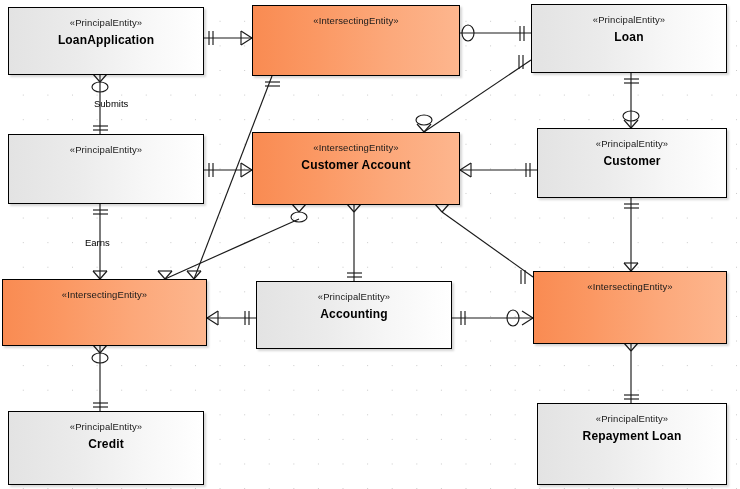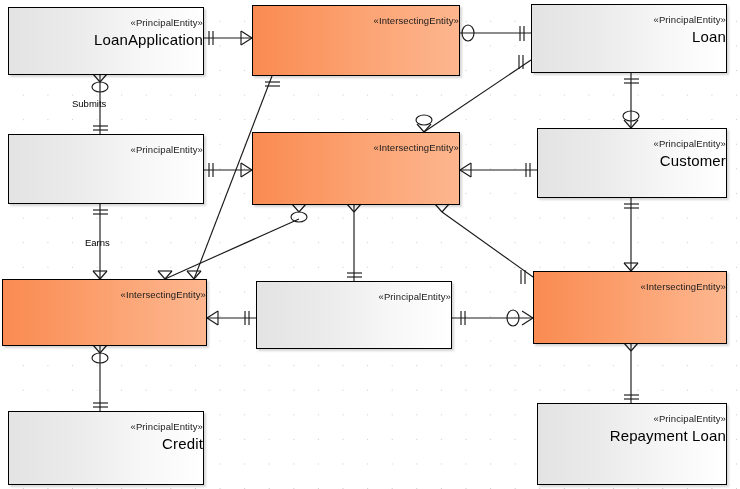--- a/index.html
+++ b/index.html
@@ -17,41 +17,41 @@
     background-image:radial-gradient(circle, #c9c9c9 0.6px, transparent 0.7px);
     background-size:24.6px 24.6px;
     background-position:11px 9px;
   }
   #wires{position:absolute;left:0;top:0;width:740px;height:489px;}
   .node{
     position:absolute;
     box-sizing:border-box;
     border:1.2px solid #000;
     box-shadow:2px 2px 2px rgba(0,0,0,0.16);
-    text-align:right;
+    text-align:center;
     padding-top:9px;
     z-index:5;
   }
   .node.principal{
     background:linear-gradient(to right,#e3e3e3 0%,#ebebeb 35%,#f7f7f7 70%,#ffffff 100%);
   }
   .node.intersecting{
     background:linear-gradient(to right,#f98b52 0%,#fb9863 30%,#fca87a 65%,#fdb68e 100%);
   }
   .stereo{
     display:block;
     font-size:9.5px;
     color:#1a1a1a;
     line-height:12px;
     letter-spacing:0.1px;
   }
   .nodename{
     display:block;
-    font-size:15px;
-    font-weight:normal;
+    font-size:12px;
+    font-weight:bold;
     color:#000;
     line-height:14px;
     margin-top:4px;
     letter-spacing:0.15px;
   }
   .edgelabel{
     position:absolute;
     font-size:9.5px;
     color:#000;
     white-space:nowrap;
@@ -255,45 +255,47 @@
     <span class="stereo">«PrincipalEntity»</span>
     <span class="nodename">Loan</span>
   </div>
 
   <div class="node principal" style="left:8px;top:134px;width:196px;height:70px;">
     <span class="stereo">«PrincipalEntity»</span>
   </div>
 
   <div class="node intersecting" style="left:252px;top:132px;width:208px;height:73px;">
     <span class="stereo">«IntersectingEntity»</span>
+    <span class="nodename">Customer Account</span>
   </div>
 
   <div class="node principal" style="left:537px;top:128px;width:190px;height:70px;">
     <span class="stereo">«PrincipalEntity»</span>
     <span class="nodename">Customer</span>
   </div>
 
   <div class="node intersecting" style="left:2px;top:279px;width:205px;height:67px;">
     <span class="stereo">«IntersectingEntity»</span>
   </div>
 
   <div class="node principal" style="left:256px;top:281px;width:196px;height:68px;">
     <span class="stereo">«PrincipalEntity»</span>
+    <span class="nodename">Accounting</span>
   </div>
 
   <div class="node intersecting" style="left:533px;top:271px;width:194px;height:73px;">
     <span class="stereo">«IntersectingEntity»</span>
   </div>
 
   <div class="node principal" style="left:8px;top:411px;width:196px;height:74px;">
     <span class="stereo">«PrincipalEntity»</span>
     <span class="nodename">Credit</span>
   </div>
 
   <div class="node principal" style="left:537px;top:403px;width:190px;height:82px;">
     <span class="stereo">«PrincipalEntity»</span>
     <span class="nodename">Repayment Loan</span>
   </div>
 
-  <div class="edgelabel" style="left:72px;top:98px;">Submits</div>
+  <div class="edgelabel" style="left:94px;top:98px;">Submits</div>
   <div class="edgelabel" style="left:85px;top:237px;">Earns</div>
 
 </div>
 
 </body></html>

